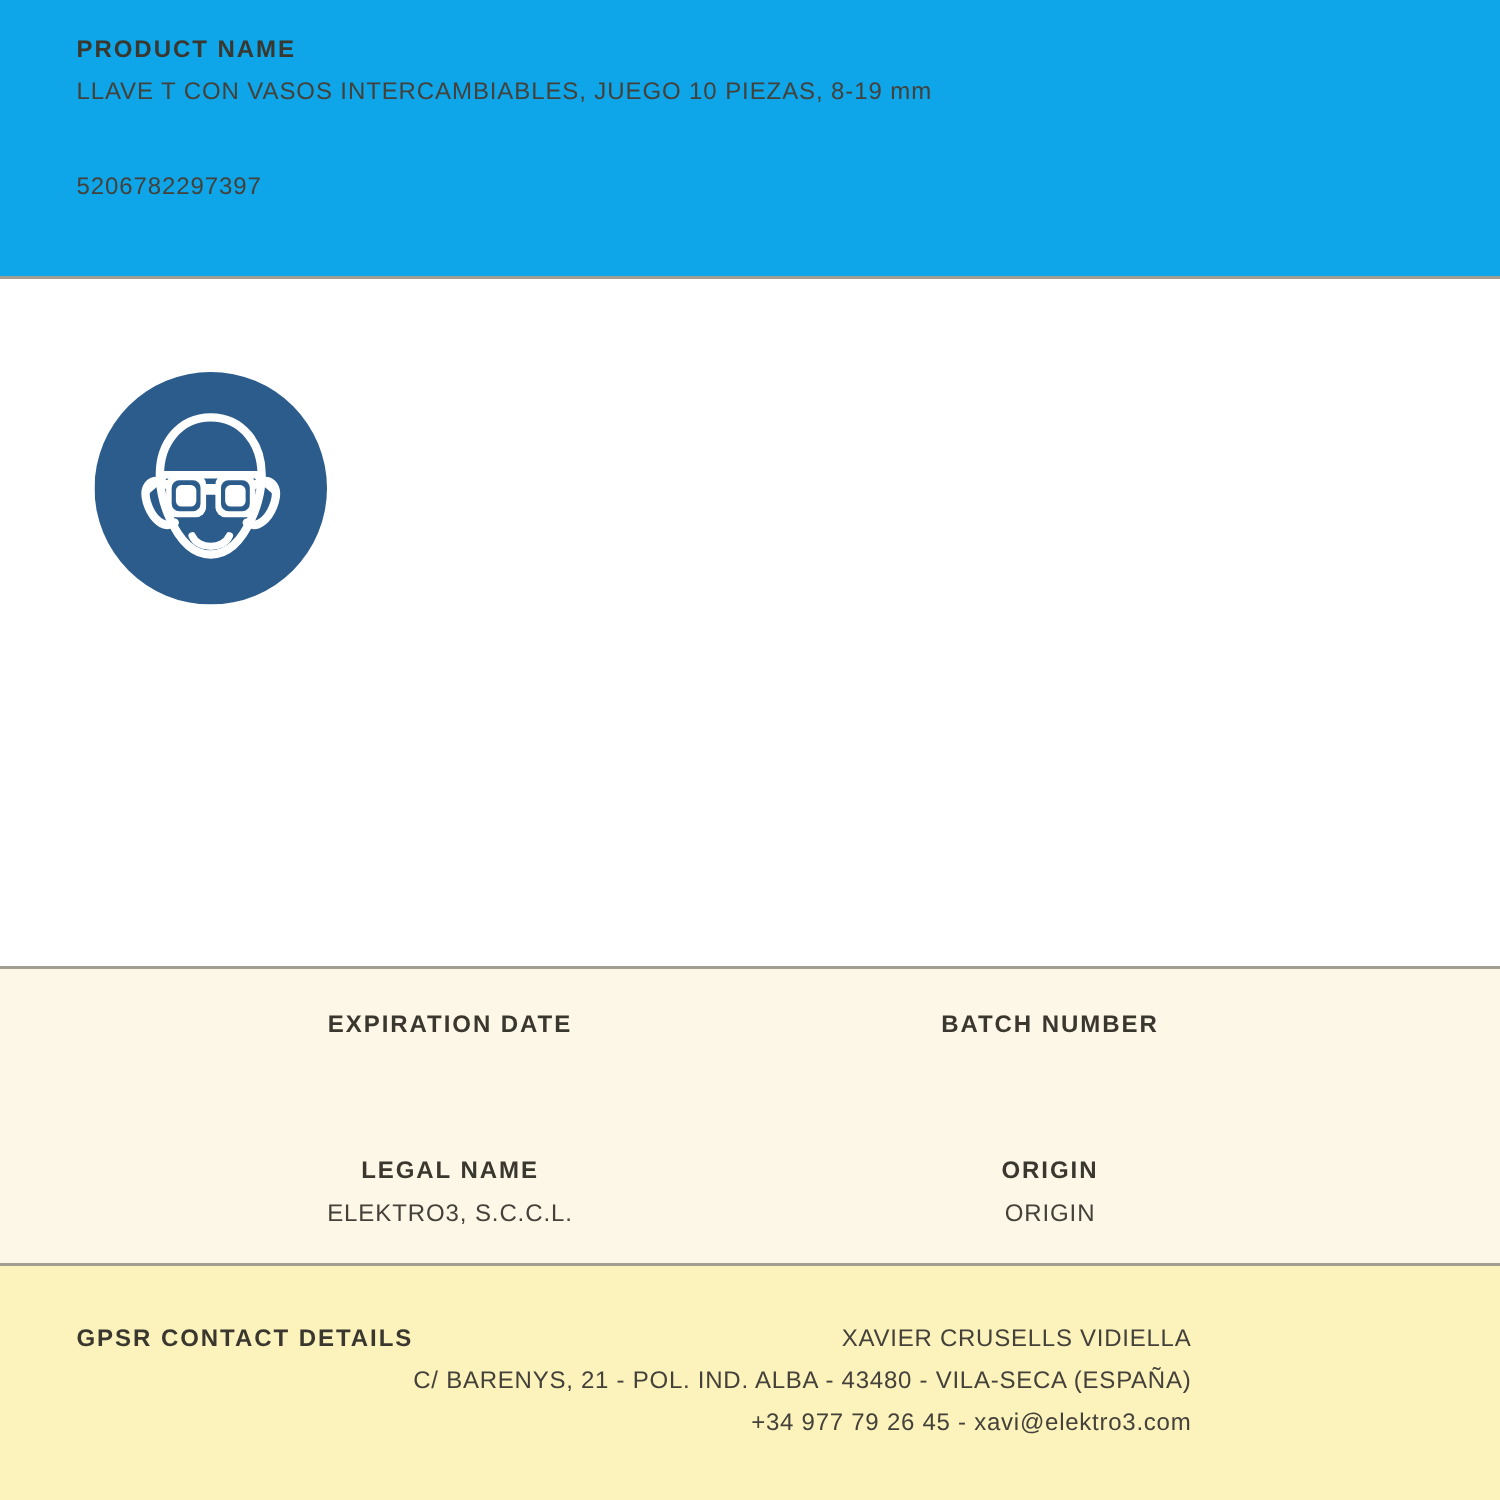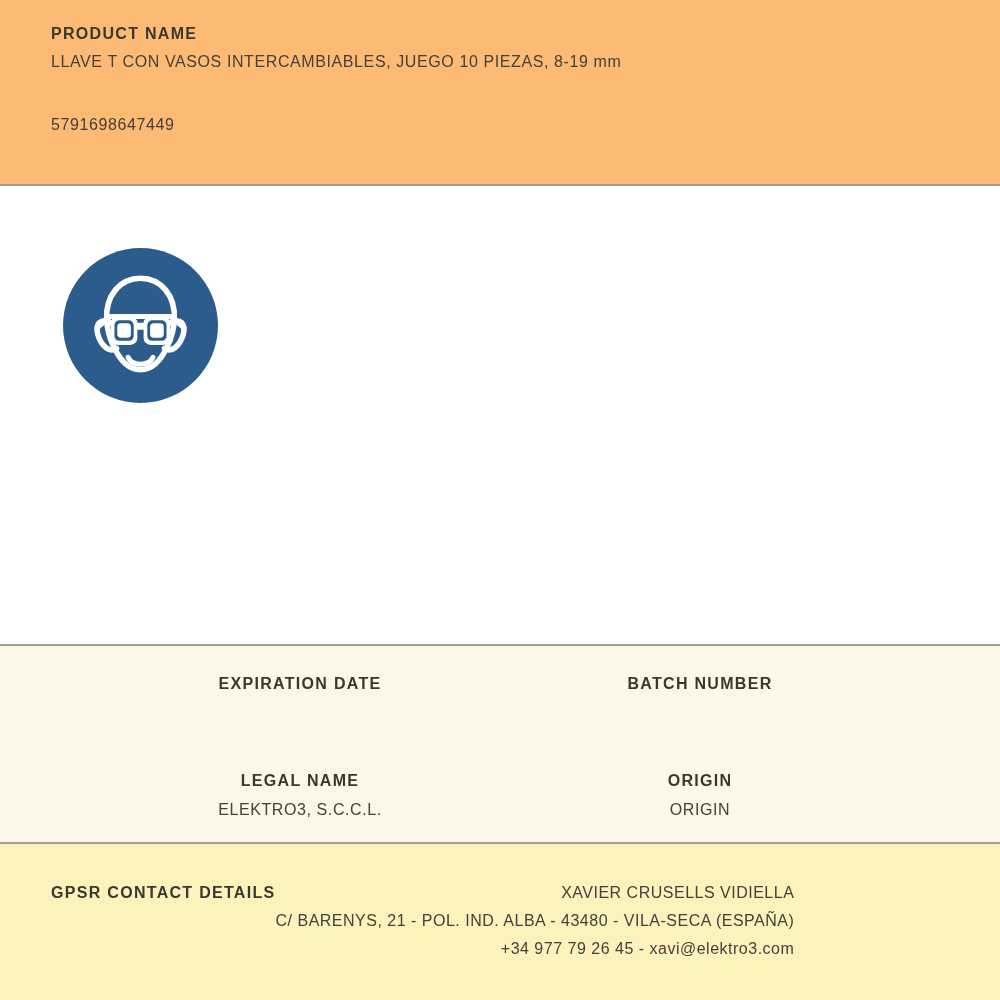--- a/index.html
+++ b/index.html
@@ -7,21 +7,21 @@
   body {
     font-family: "Liberation Sans", sans-serif;
     color: #44413A;
     background: #FCF7E6;
   }
   .page { width: 1000px; height: 1000px; overflow: hidden; }
 
   
   .sec-product {
     height: 186px;
-    background: #fdba74;
+    background: #0ea5e9;
     border-bottom: 2px solid #A29E92;
     padding: 24px 26px 0 51px;
   }
   .field-label {
     font-size: 16px;
     font-weight: bold;
     letter-spacing: 1.3px;
     line-height: 20px;
     color: #3A372F;
   }
@@ -92,21 +92,21 @@
 <body>
 
 <div class="page">
 
   <section class="sec-product">
     <div class="field">
       <div class="field-label">PRODUCT NAME</div>
       <div class="field-value">LLAVE T CON VASOS INTERCAMBIABLES, JUEGO 10 PIEZAS, 8-19 mm</div>
     </div>
     <div class="field">
-      <div class="field-value">5791698647449</div>
+      <div class="field-value">5206782297397</div>
     </div>
   </section>
 
   <section class="sec-safety">
     <svg class="pictogram" viewBox="0 0 100 100" aria-hidden="true">
       <circle cx="50" cy="50" r="50" fill="#2B5C8C"></circle>
 
       <path d="M28.2 46.5 C27.2 30.5 37 19.5 50 19.5 C63 19.5 72.8 30.5 71.8 46.5
                C71.5 52 70.3 57 67.8 62.5 C64.5 70 59 78.5 50 78.5
                C41 78.5 35.5 70 32.2 62.5 C29.7 57 28.5 52 28.2 46.5 Z" fill="none" stroke="#FFFFFF" stroke-width="3.6"></path>

